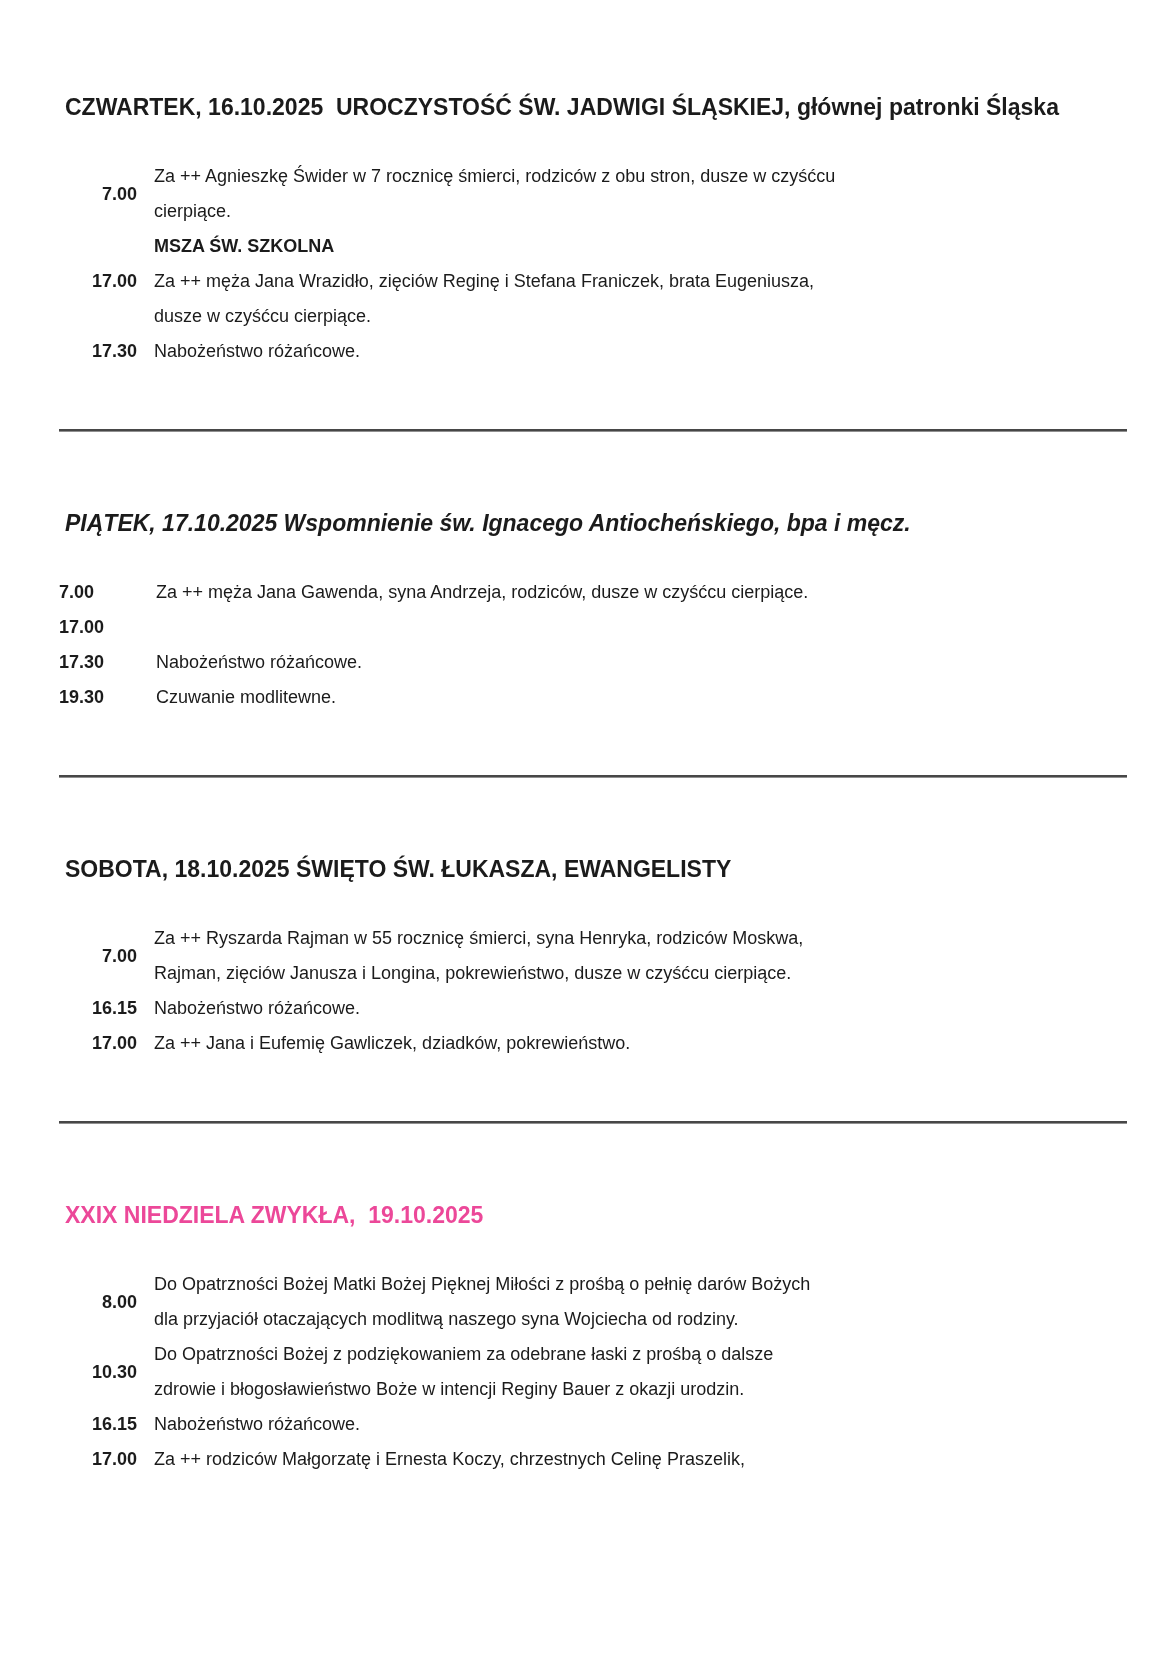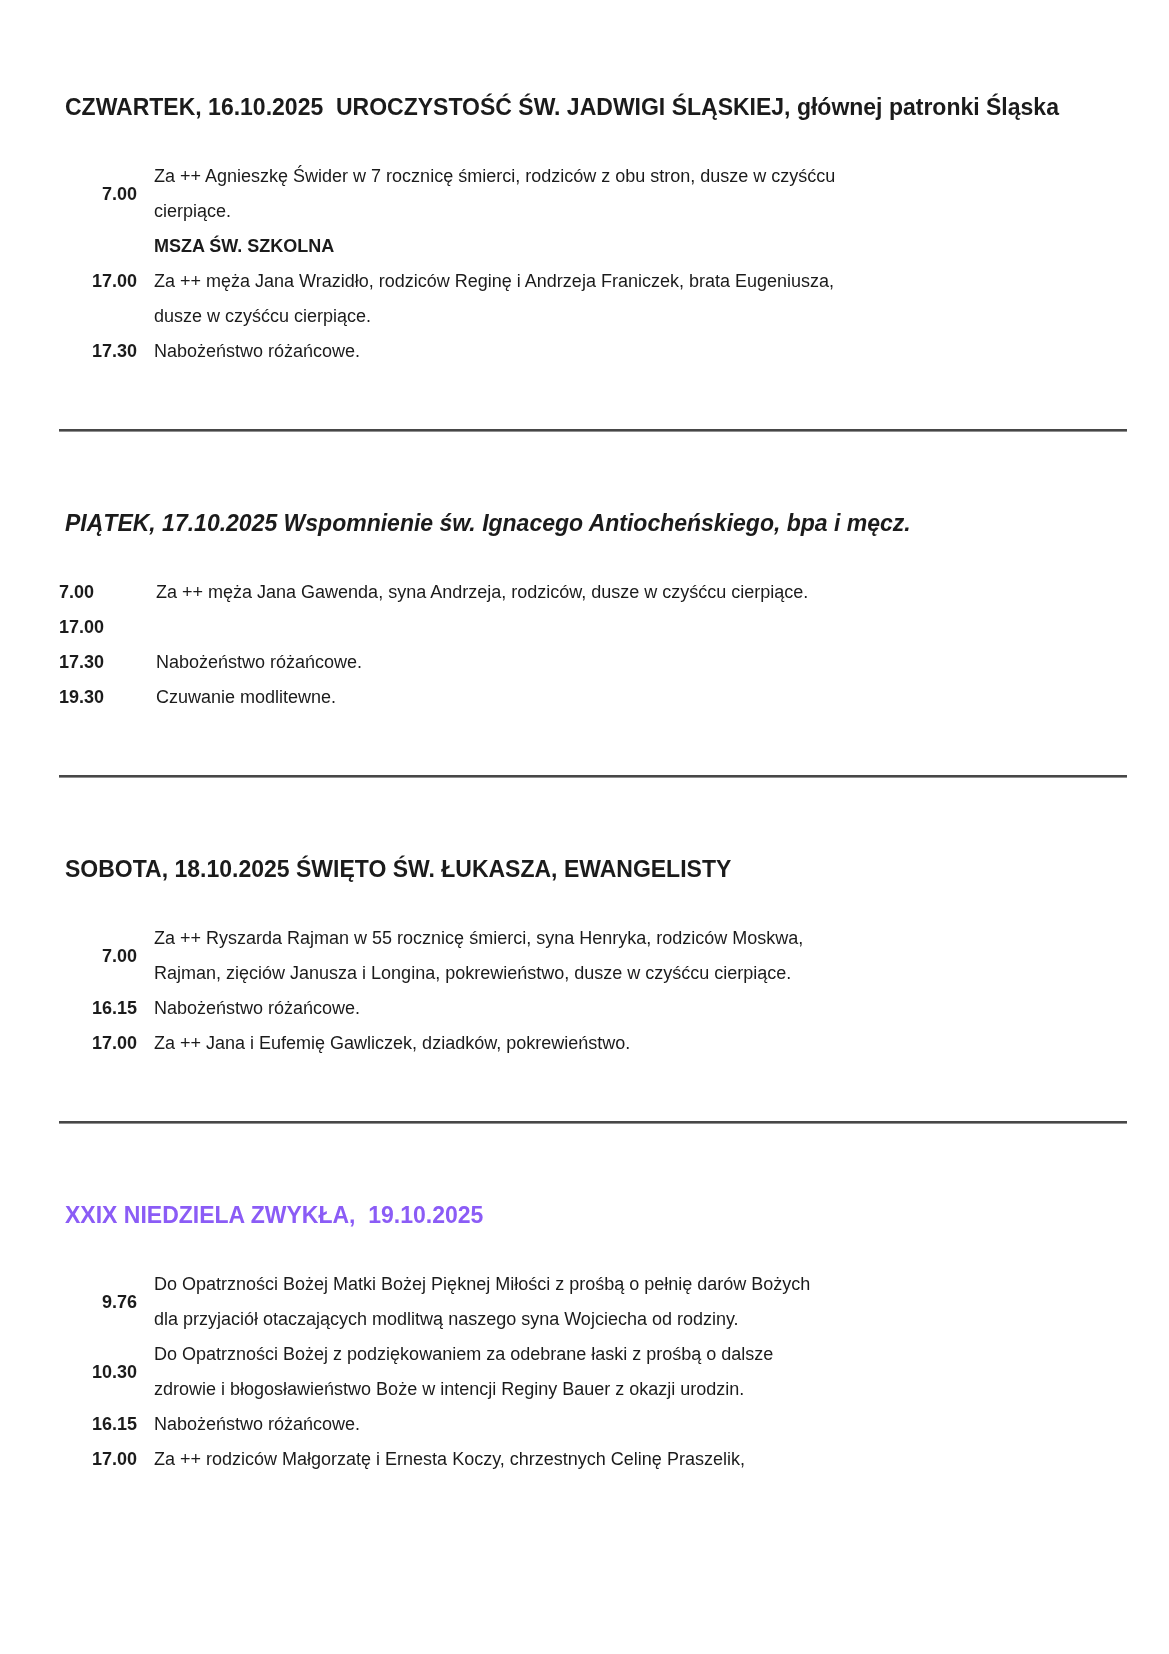--- a/index.html
+++ b/index.html
@@ -75,21 +75,21 @@
           <span class="time">7.00</span>
           <div class="text-col">
             <div class="line">Za ++ Agnieszkę Świder w 7 rocznicę śmierci, rodziców z obu stron, dusze w czyśćcu</div>
             <div class="line">cierpiące.</div>
           </div>
         </div>
         <div class="entry">
           <span class="time">17.00</span>
           <div class="text-col">
             <div class="line u b">MSZA ŚW. SZKOLNA</div>
-            <div class="line">Za ++ męża Jana Wrazidło, rodziców Reginę i Andrzeja Franiczek, brata Eugeniusza,</div>
+            <div class="line">Za ++ męża Jana Wrazidło, zięciów Reginę i Stefana Franiczek, brata Eugeniusza,</div>
             <div class="line">dusze w czyśćcu cierpiące.</div>
           </div>
         </div>
         <div class="entry">
           <span class="time">17.30</span>
           <div class="text-col">
             <div class="line u">Nabożeństwo różańcowe.</div>
           </div>
         </div>
       </section>
@@ -136,23 +136,23 @@
         </div>
         <div class="entry">
           <span class="time">17.00</span>
           <div class="text-col">
             <div class="line">Za ++ Jana i Eufemię Gawliczek, dziadków, pokrewieństwo.</div>
           </div>
         </div>
       </section>
       <div class="divider"></div>
       <section class="section">
-        <div class="heading" style="color: #8b5cf6;">XXIX NIEDZIELA ZWYKŁA,  19.10.2025</div>
+        <div class="heading" style="color: #ec4899;">XXIX NIEDZIELA ZWYKŁA,  19.10.2025</div>
         <div class="entry">
-          <span class="time">9.76</span>
+          <span class="time">8.00</span>
           <div class="text-col">
             <div class="line">Do Opatrzności Bożej Matki Bożej Pięknej Miłości z prośbą o pełnię darów Bożych</div>
             <div class="line">dla przyjaciół otaczających modlitwą naszego syna Wojciecha od rodziny.</div>
           </div>
         </div>
         <div class="entry">
           <span class="time">10.30</span>
           <div class="text-col">
             <div class="line">Do Opatrzności Bożej z podziękowaniem za odebrane łaski z prośbą o dalsze</div>
             <div class="line">zdrowie i błogosławieństwo Boże w intencji Reginy Bauer z okazji urodzin.</div>

